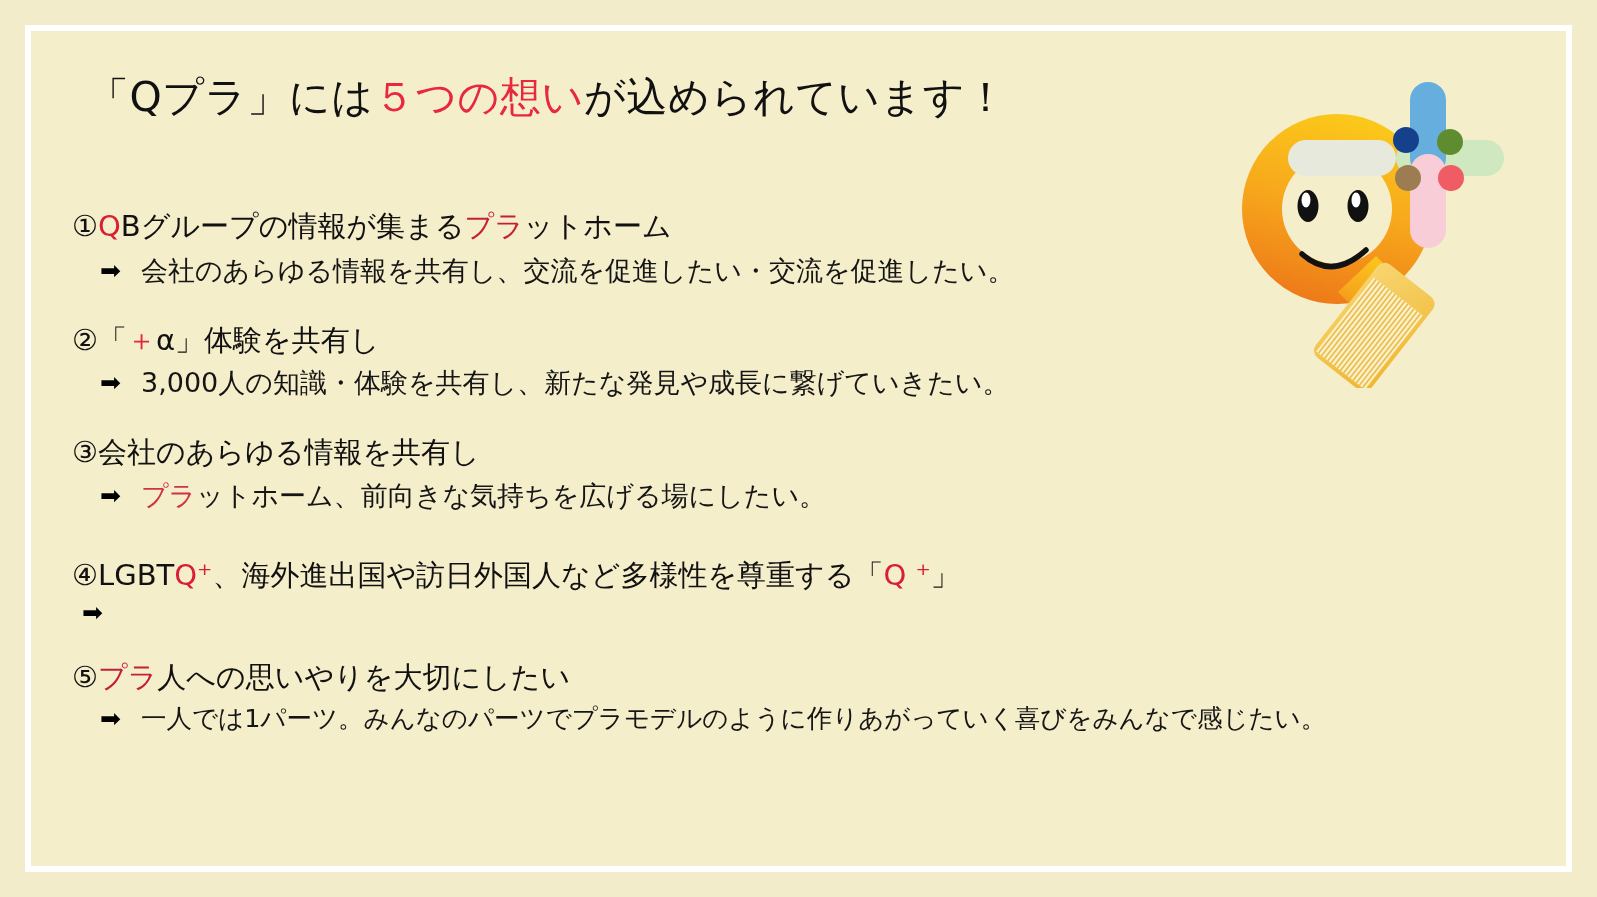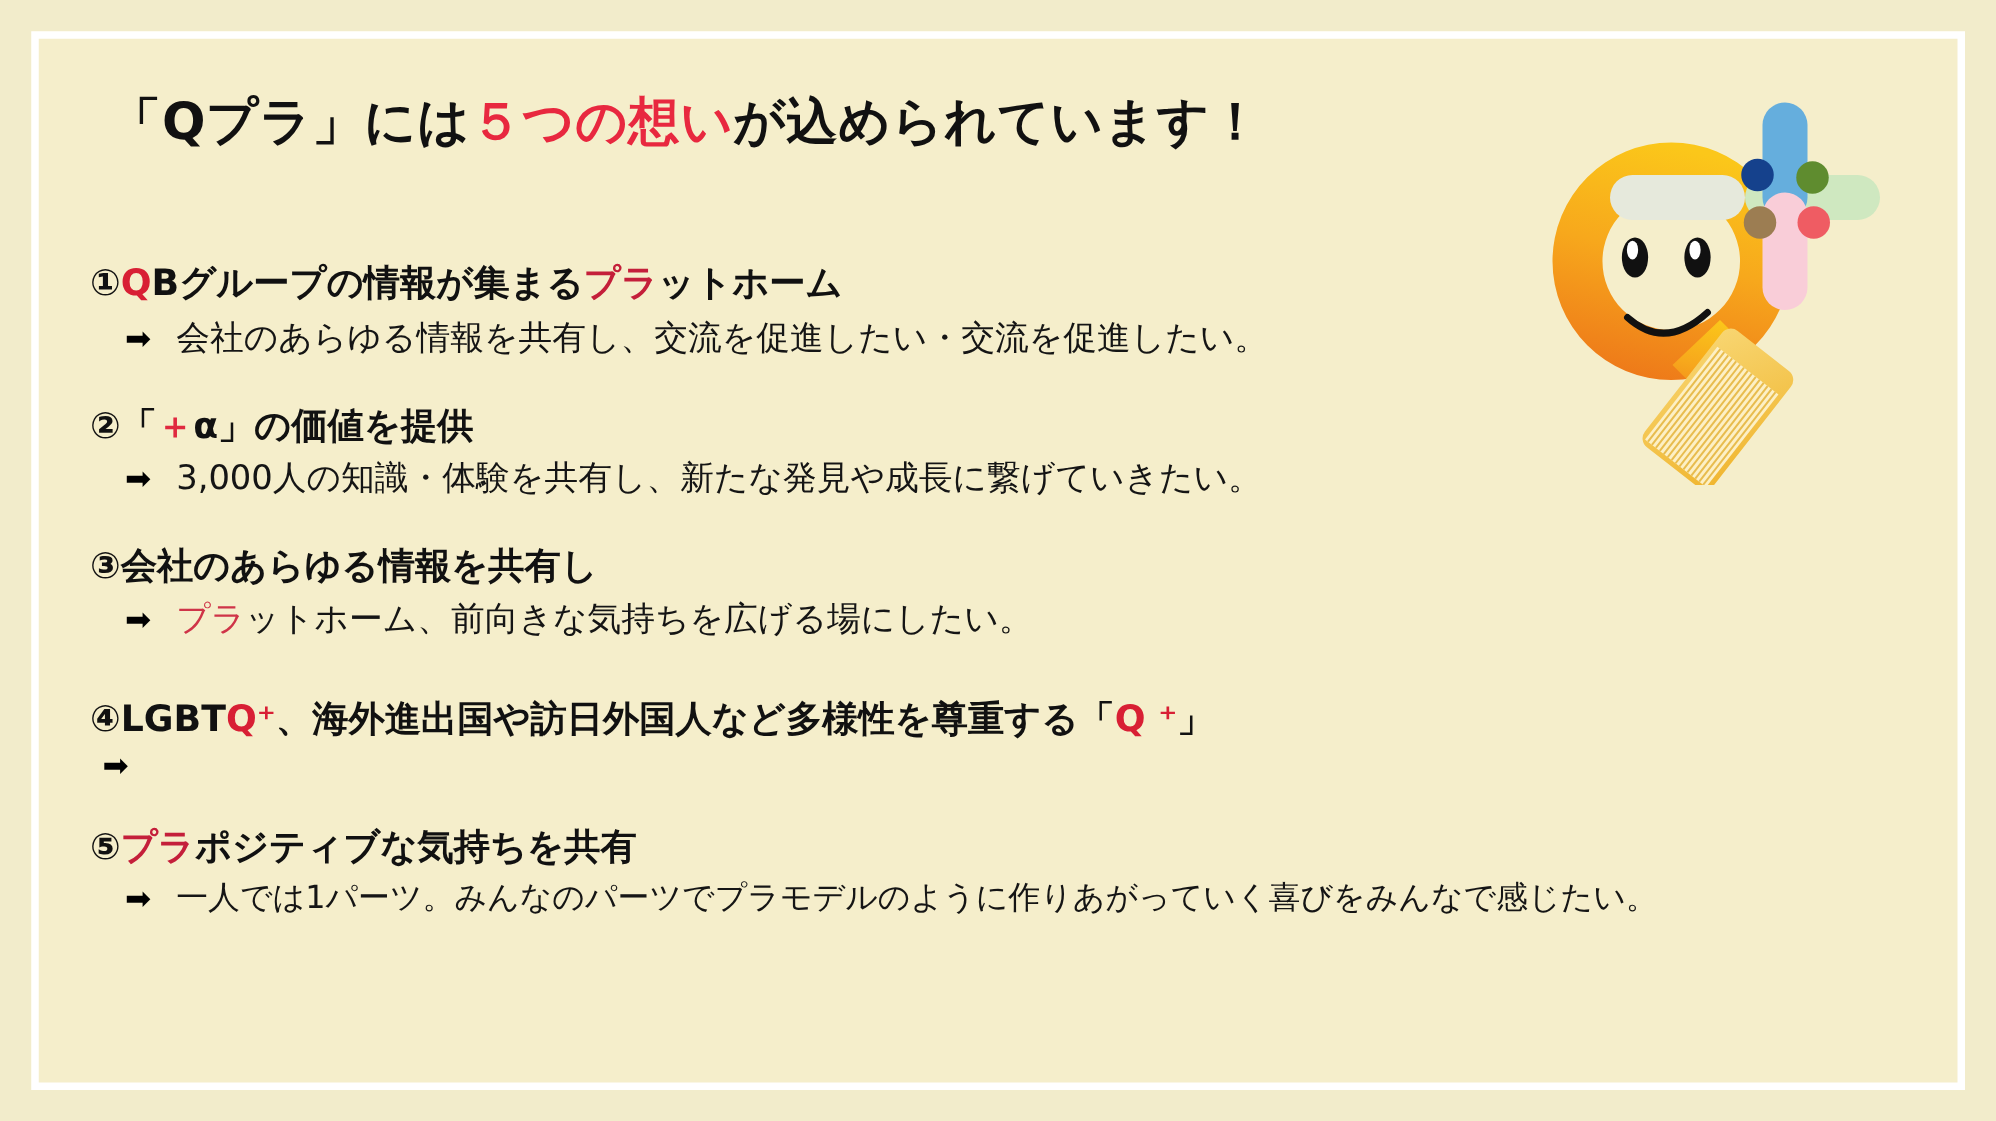--- a/index.html
+++ b/index.html
@@ -23,39 +23,39 @@
     left:25px; top:25px; right:25px; bottom:25px;
     border:6px solid #ffffff;
     background:#f5eecb;
   }
 
   
   .title{
     position:absolute;
     left:88px; top:74px;
     font-size:41px;
-    font-weight:bold;
+    font-weight:normal;
     color:#111111;
     letter-spacing:0.5px;
     white-space:nowrap;
     line-height:1.15;
   }
   .title .hi{ color:#e8283f; }
 
   
   .list{
     position:absolute;
     left:72px; top:208px;
     width:1430px;
   }
   .item{ margin-bottom:22px; }
 
   .head{
     font-size:29px;
-    font-weight:bold;
+    font-weight:normal;
     color:#111111;
     line-height:1.28;
     white-space:nowrap;
   }
   .head .red{ color:#c41f3a; }
   .head .redq{ color:#d81f34; }
   .head .plus{ color:#e0293f; }
 
   .sub{
     font-size:27px;
@@ -112,21 +112,21 @@
         <span>①</span><span class="redq">Q</span><span>Bグループの情報が集まる</span><span class="red">プラ</span><span>ットホーム</span>
       </div>
       <div class="sub">
         <span class="arrow">➡</span>
           <span>会社のあらゆる情報を共有し、交流を促進したい・交流を促進したい。</span>
       </div>
     </div>
 
     <div class="item item2">
       <div class="head">
-        <span>②</span><span>「</span><span class="plus">＋</span><span>α」の価値を提供</span>
+        <span>②</span><span>「</span><span class="plus">＋</span><span>α」体験を共有し</span>
       </div>
       <div class="sub">
         <span class="arrow">➡</span>
           <span>3,000人の知識・体験を共有し、新たな発見や成長に繋げていきたい。</span>
       </div>
     </div>
 
     <div class="item item3">
       <div class="head">
         <span>③</span><span>会社のあらゆる情報を共有し</span>
@@ -142,21 +142,21 @@
       <div class="head">
         <span>④</span><span>LGBT</span><span class="redq">Q⁺</span><span>、海外進出国や訪日外国人など多様性を尊重する「</span><span class="redq">Q ⁺</span><span>」</span>
       </div>
       <div class="sub">
         <span class="arrow">➡</span>
       </div>
     </div>
 
     <div class="item item5">
       <div class="head">
-        <span>⑤</span><span class="red">プラ</span><span>ポジティブな気持ちを共有</span>
+        <span>⑤</span><span class="red">プラ</span><span>人への思いやりを大切にしたい</span>
       </div>
       <div class="sub">
         <span class="arrow">➡</span>
           <span>一人では1パーツ。みんなのパーツでプラモデルのように作りあがっていく喜びをみんなで感じたい。</span>
       </div>
     </div>
 
   </div>
 
   <div class="logo">

